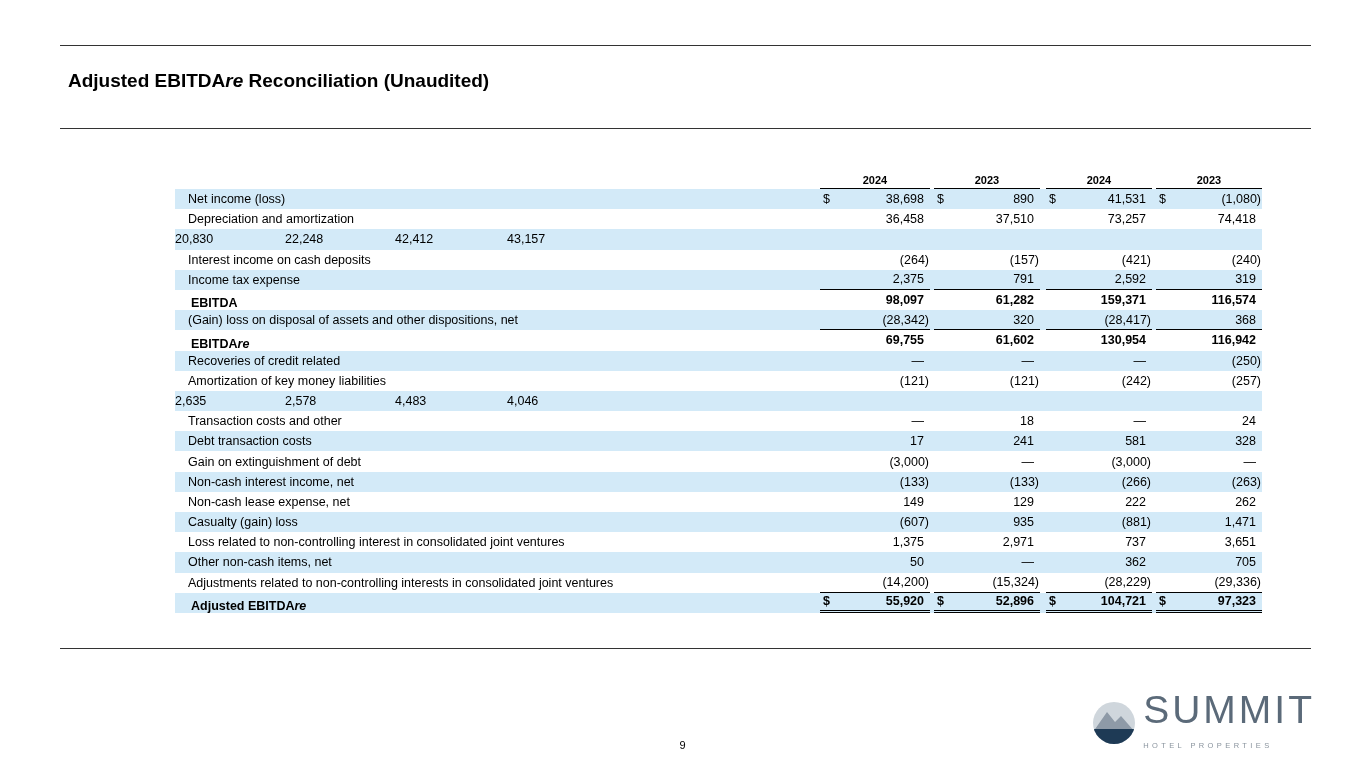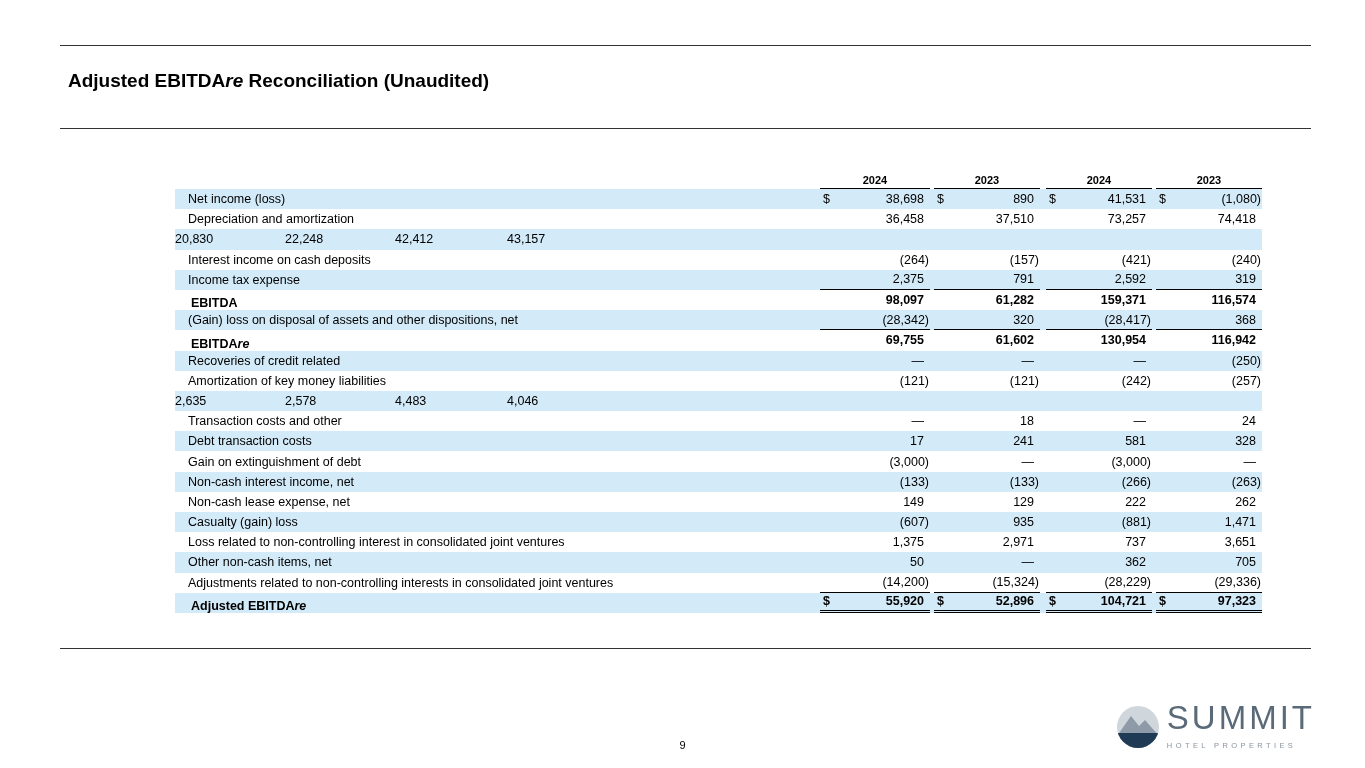--- a/index.html
+++ b/index.html
@@ -47,22 +47,22 @@
   .num .val { padding-right:6px; }
   .num .val.paren { padding-right:1px; }
   .row.rule-below .num { border-bottom:1px solid #000; }
   .row.double-below .num { border-bottom:3px double #000; }
 
   
   .page-number { position:absolute; top:739px; left:0; width:100%; text-align:center; font-size:11px; }
 
   .logo { position:absolute; right:50px; bottom:18px; display:flex; align-items:center; gap:7px; }
   .logo-text { display:flex; flex-direction:column; align-items:flex-start; }
-  .brand { font-size:33px; line-height:30px; letter-spacing:3px; color:var(--logo-gray,#5b6a79); font-weight:normal; }
-  .tagline { font-size:7.5px; letter-spacing:3.4px; color:#8a949e; margin-top:8px; }
+  .brand { font-size:39px; line-height:30px; letter-spacing:3px; color:var(--logo-gray,#5b6a79); font-weight:normal; }
+  .tagline { font-size:7.5px; letter-spacing:3.4px; color:#8a949e; margin-top:16px; }
 </style>
 </head>
 <body>
 
 <div class="hrule top"></div>
 
 <h1 class="title"><span>Adjusted EBITDA</span><i>re</i><span> Reconciliation (Unaudited)</span></h1>
 
 <div class="hrule under-title"></div>
 

